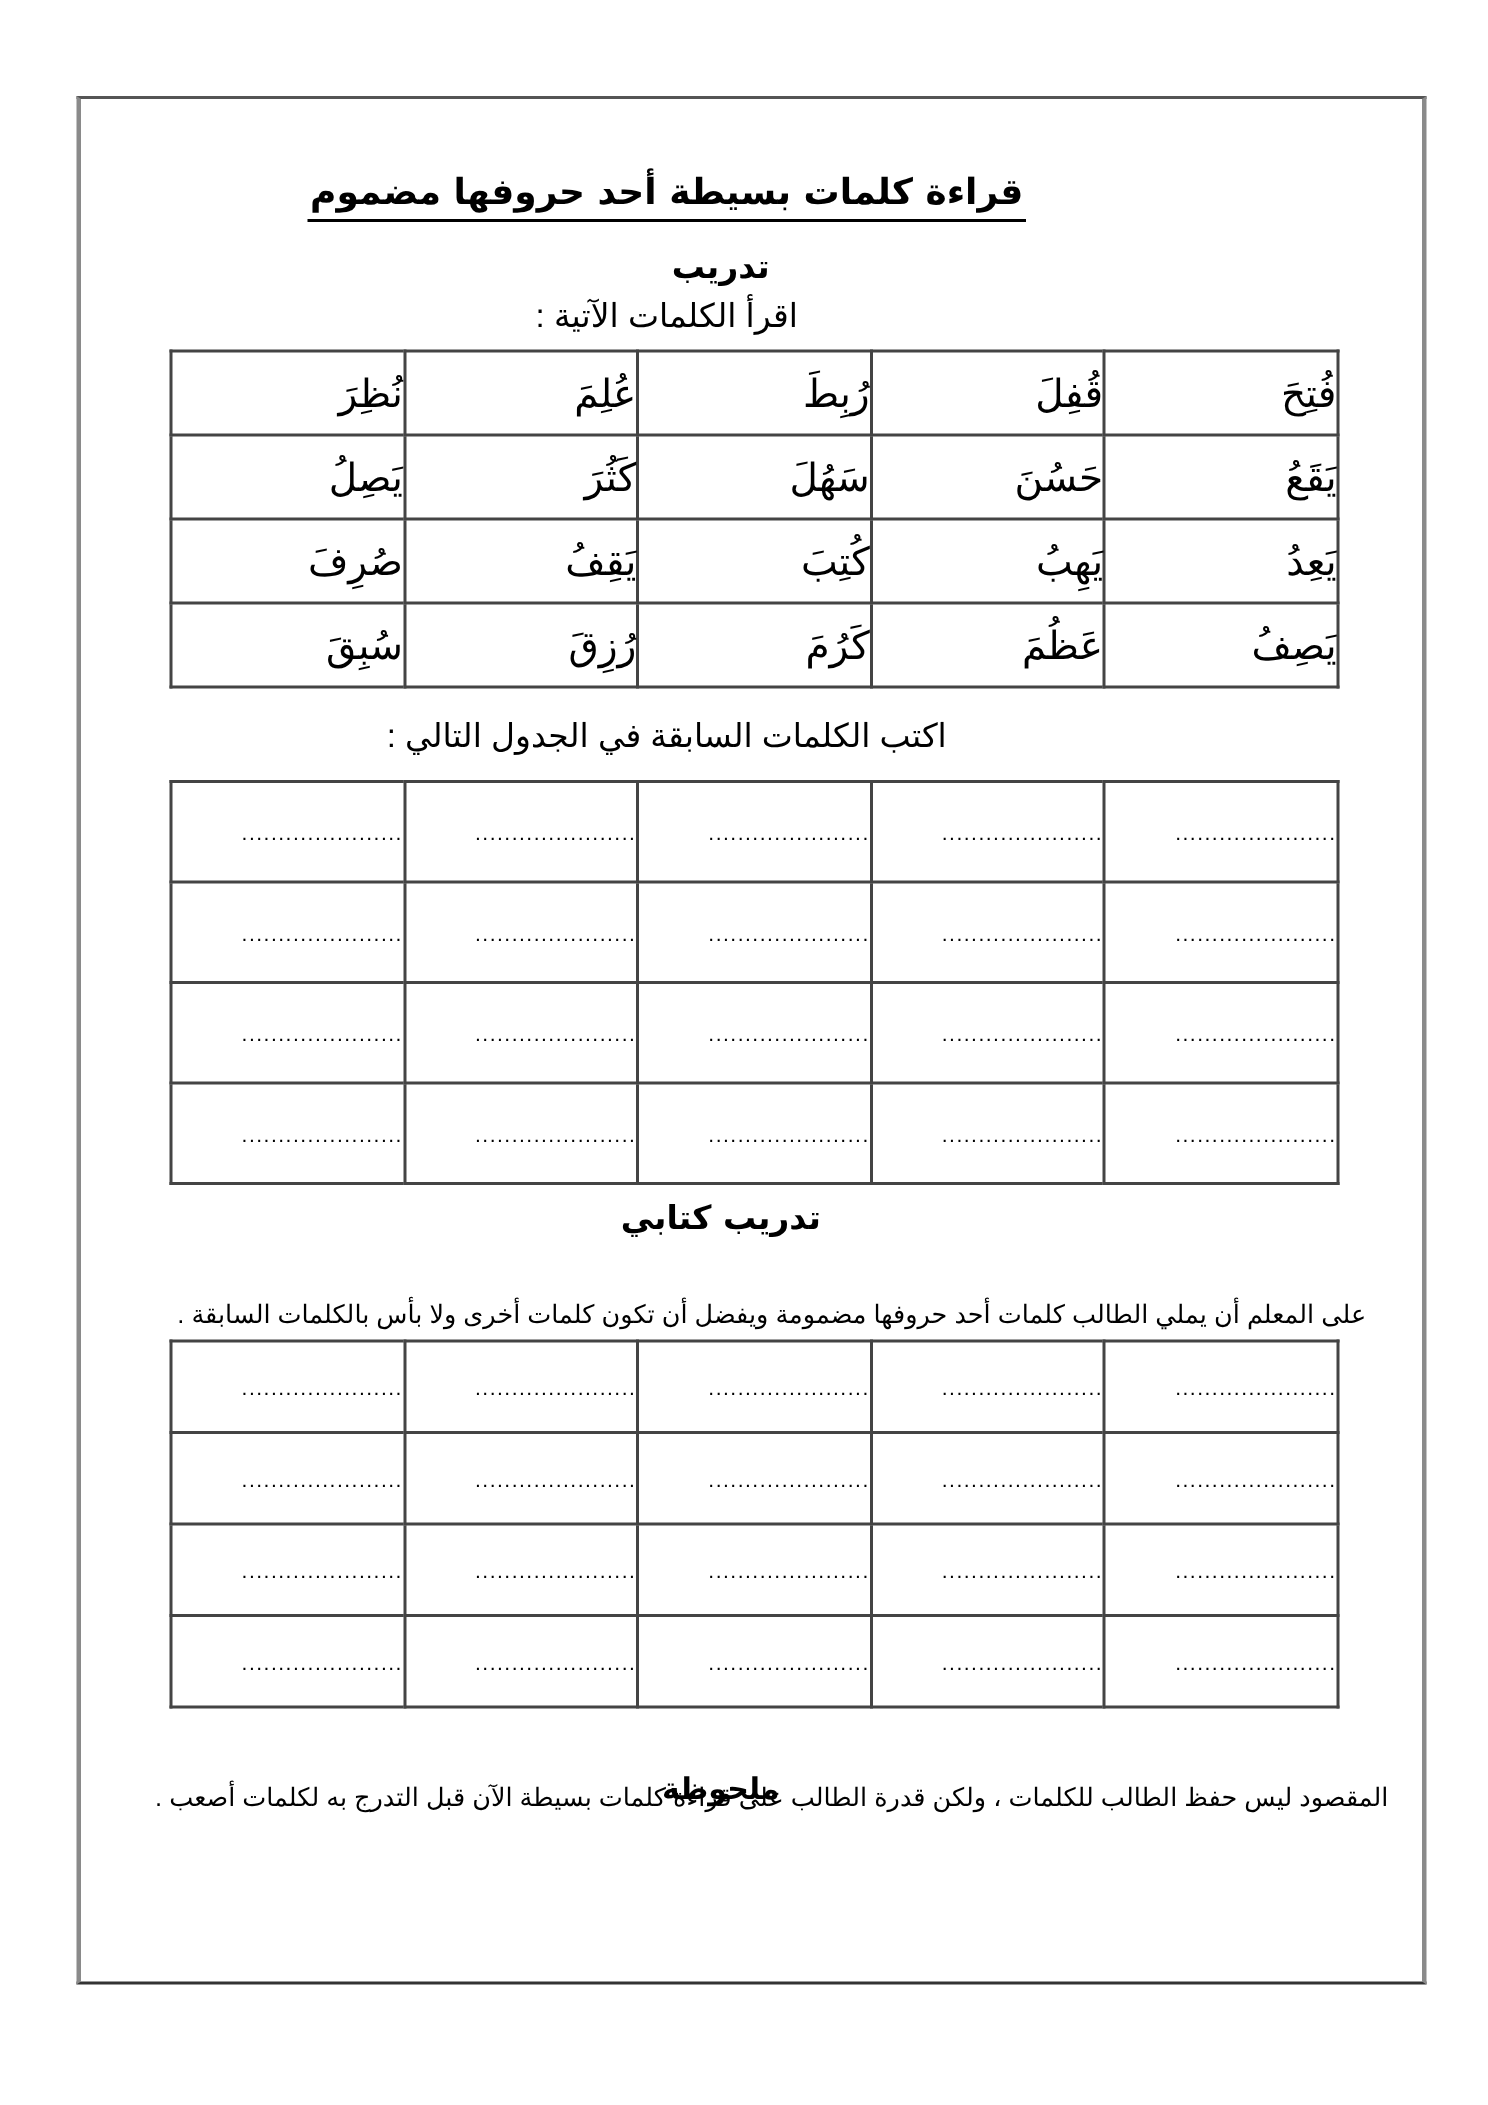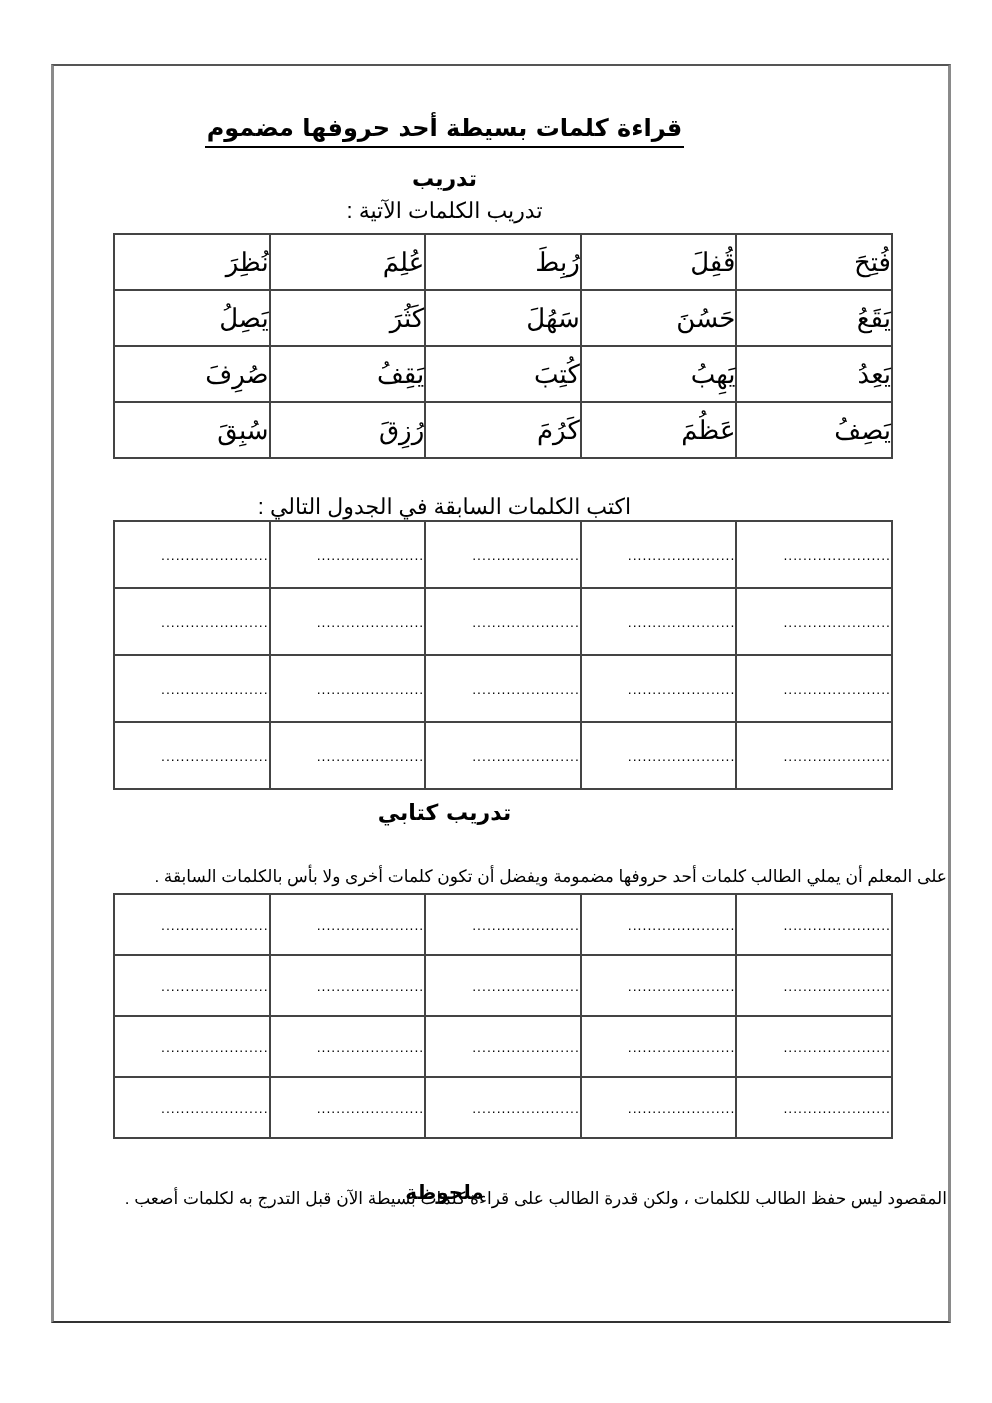--- a/index.html
+++ b/index.html
@@ -5,40 +5,40 @@
   html, body { margin:0; padding:0; background:#ffffff; }
   body { width:992px; height:1403px; position:relative; overflow:hidden;
          font-family:"DejaVu Sans", "Liberation Sans", sans-serif; color:#000; }
   .frame { position:absolute; left:51px; top:64px; width:900px; height:1259px;
            border-top:2px solid #555; border-left:3px solid #8a8a8a;
            border-right:3px solid #8a8a8a; border-bottom:2px solid #333;
            box-sizing:border-box; }
   .rtl { direction:rtl; text-align:center; position:absolute; left:0; width:889px; }
   .title { top:114px; font-family:"DejaVu Sans", sans-serif; font-weight:bold; font-size:24px; }
   .title span { border-bottom:2px solid #000; padding:0 2px 4px; }
-  .sub-heading { font-weight:bold; font-size:22px; }
+  .sub-heading { font-weight:bold; font-size:22px;margin-left:36px; }
   .instr { font-family:"Liberation Sans", sans-serif; font-size:22px; }
   table.grid { position:absolute; left:113px; width:780px; border-collapse:collapse;
                table-layout:fixed; direction:rtl; }
   table.grid td { border:2px solid #444; text-align:right; padding:0; }
   .words td { height:54px; font-family:"DejaVu Serif", serif; font-size:26px; }
   .blank td { font-family:"Liberation Sans", sans-serif; font-size:14px; letter-spacing:1px; color:#000; }
   .blank1 td { height:65px; }
   .blank2 td { height:59px; }
-  .line-left { left:82px; width:865px; text-align:right; }
+  .line-left { left:82px; width:865px; text-align:center; }
 </style>
 </head>
 <body>
 
 <div class="frame"></div>
 
 <div class="rtl title"><span>قراءة كلمات بسيطة أحد حروفها مضموم</span></div>
 
 <div class="rtl sub-heading" style="top:166px;">تدريب</div>
-<div class="rtl instr" style="top:198px;">تدريب الكلمات الآتية :</div>
+<div class="rtl instr" style="top:198px;">اقرأ الكلمات الآتية :</div>
 
 <table class="grid words" style="top:233px;">
   <tbody id="words-body">
       <tr>
         <td>فُتِحَ</td>
         <td>قُفِلَ</td>
         <td>رُبِطَ</td>
         <td>عُلِمَ</td>
         <td>نُظِرَ</td>
       </tr>
@@ -59,21 +59,21 @@
       <tr>
         <td>يَصِفُ</td>
         <td>عَظُمَ</td>
         <td>كَرُمَ</td>
         <td>رُزِقَ</td>
         <td>سُبِقَ</td>
       </tr>
     </tbody>
 </table>
 
-<div class="rtl instr" style="top:494px;">اكتب الكلمات السابقة في الجدول التالي :</div>
+<div class="rtl instr" style="top:478px;">اكتب الكلمات السابقة في الجدول التالي :</div>
 
 <table class="grid blank blank1" style="top:520px;">
   <tbody id="blank1-body">
       <tr>
         <td>......................</td>
         <td>......................</td>
         <td>......................</td>
         <td>......................</td>
         <td>......................</td>
       </tr>

